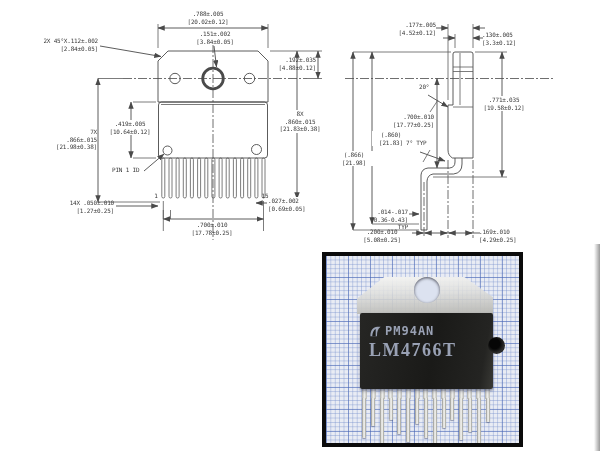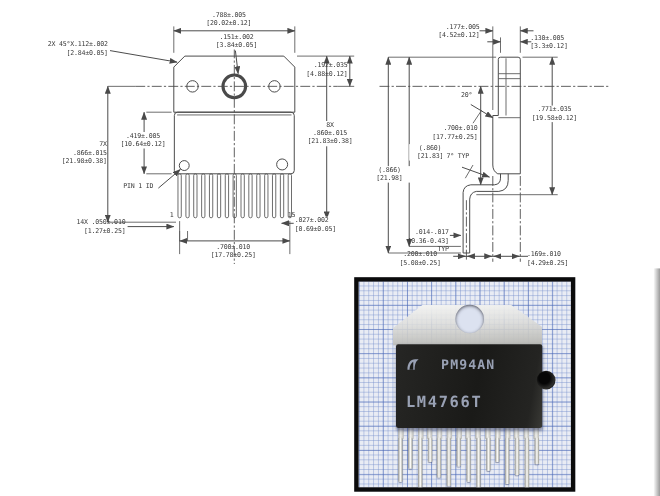--- a/index.html
+++ b/index.html
@@ -34,22 +34,22 @@
        background:linear-gradient(178deg,#f5f5f3 0%,#dddddad9 45%,#b9b9b5 100%);
        clip-path:polygon(0 58%,20% 0,79% 0,100% 55%,100% 100%,0 100%);
        box-shadow:0 1px 2px rgba(40,50,90,.4);}
   .tabhole{position:absolute;left:88px;top:21px;width:26px;height:26px;border-radius:50%;
        background:#dce2f0;box-shadow:inset 0 1px 3px rgba(30,30,40,.75);}
   .body{position:absolute;left:34px;top:57px;width:133px;height:76px;border-radius:2px;
        background:linear-gradient(100deg,#262624 0%,#1a1a18 55%,#242422 90%,#3a3a36 100%);
        box-shadow:0 2px 3px rgba(30,40,80,.5);}
   .mark{position:absolute;left:9px;color:#99a1b4;font-weight:bold;
         font-family:"DejaVu Sans Mono","Liberation Mono",monospace;}
-  .mark1{top:11px;font-size:12px;letter-spacing:1px;display:flex;align-items:center;gap:19px;}
-  .mark2{top:45px;font-size:14px;letter-spacing:1.5px;}
+  .mark1{top:11px;font-size:12px;letter-spacing:1px;display:flex;align-items:center;gap:3px;}
+  .mark2{top:27px;font-size:18px;letter-spacing:1.5px;font-family:Liberation Serif, serif;}
   .dimple{position:absolute;left:128px;top:24px;width:17px;height:17px;border-radius:50%;
         background:radial-gradient(circle at 40% 40%,#060606 35%,#2e2e2c 65%,#141412 80%);}
   .stubs,.leads{position:absolute;left:36px;width:128px;display:flex;justify-content:space-between;}
   .stubs{top:131px;}
   .leads{top:142px;}
   .stub{width:5px;height:12px;background:linear-gradient(90deg,#a9a9a5,#f0f0ec 45%,#b9b9b5);}
   .lead{width:4px;border-radius:1px;
         background:linear-gradient(90deg,#8f8f8b,#e8e8e4 40%,#fbfbf7 55%,#97978f);
         box-shadow:0 1px 1px rgba(40,50,90,.45);}
   .scan-edge{position:absolute;right:0;top:244px;width:6px;height:207px;

